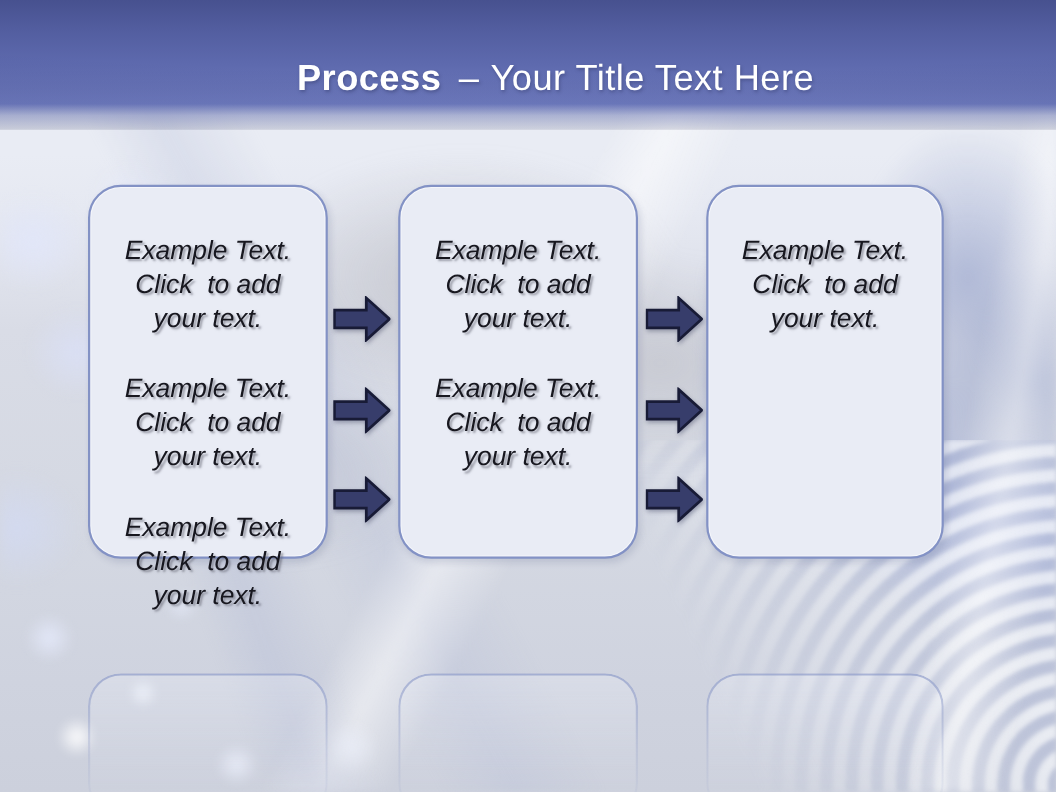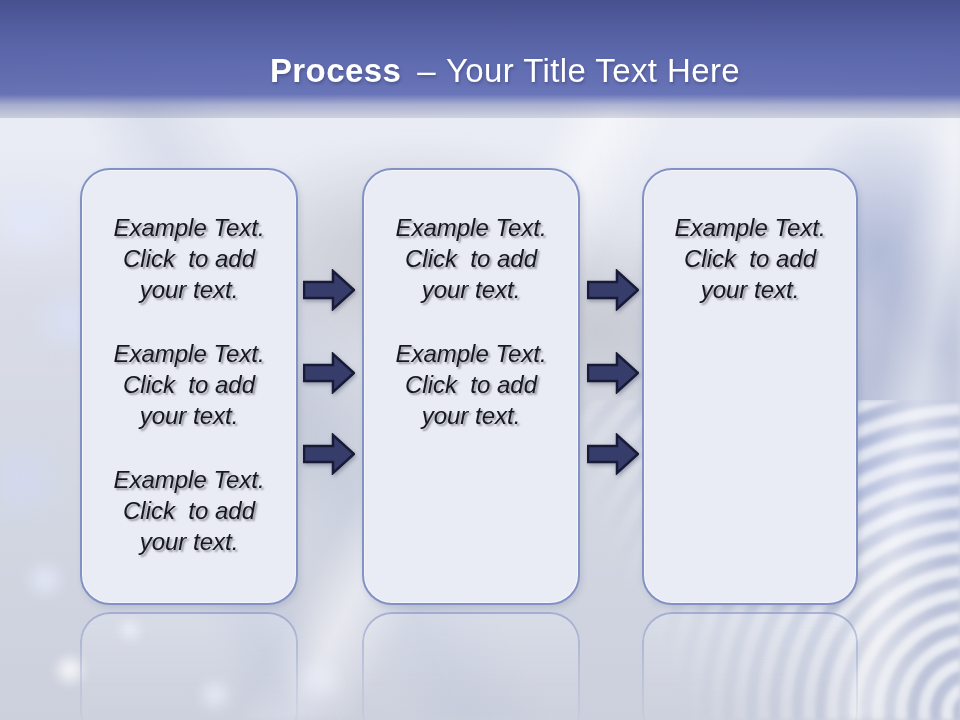--- a/index.html
+++ b/index.html
@@ -63,21 +63,21 @@
     padding-left: 34px;
   }
   .title { position:absolute; top:52px; left:0; width:100%; margin:0;
     text-align:center; transform:translateX(8px);
     color:var(--title-color); font-size:33px; font-weight:400; letter-spacing:0.4px;
     text-shadow:1px 2px 3px rgba(35,40,80,0.35);
   }
   .title .kw { font-weight:700; }
   .title .sep { margin:0 10px 0 16px; }
   
-  .box { position:absolute; top:168px; width:218px; height:437px; box-sizing:border-box;
+  .box { position:absolute; top:168px; width:218px; height:340px; box-sizing:border-box;
     background:var(--box-fill);
     border:2.5px solid var(--box-border); border-radius:30px;
     box-shadow: inset 0 0 0 1px rgba(255,255,255,0.55), 2px 3px 6px rgba(90,100,140,0.18);
     padding-top:42px;
   }
   .box1 { left:80px; } .box2 { left:362px; } .box3 { left:642px; width:216px; }
   .ph { margin:0 0 33px; text-align:center; white-space:pre-wrap;
     font-style:italic; font-size:24px; line-height:31px;
     color:var(--text); text-shadow:2px 2px 2px rgba(96,99,112,0.6);
   }

